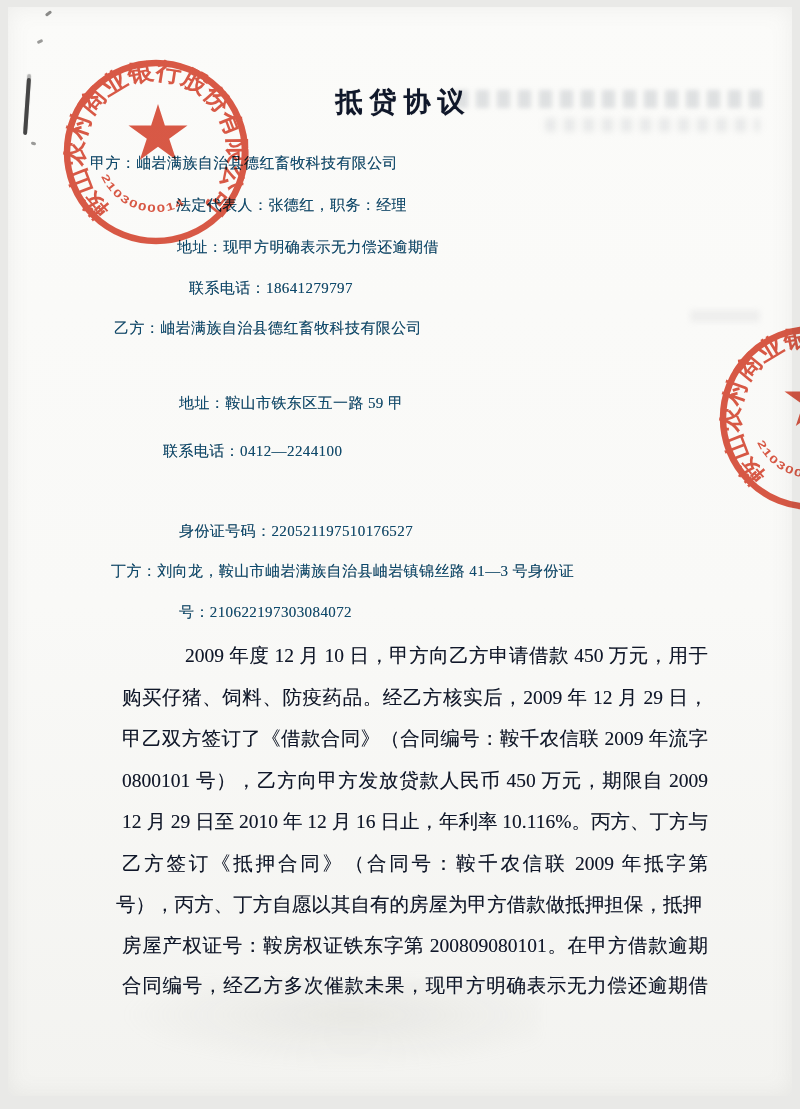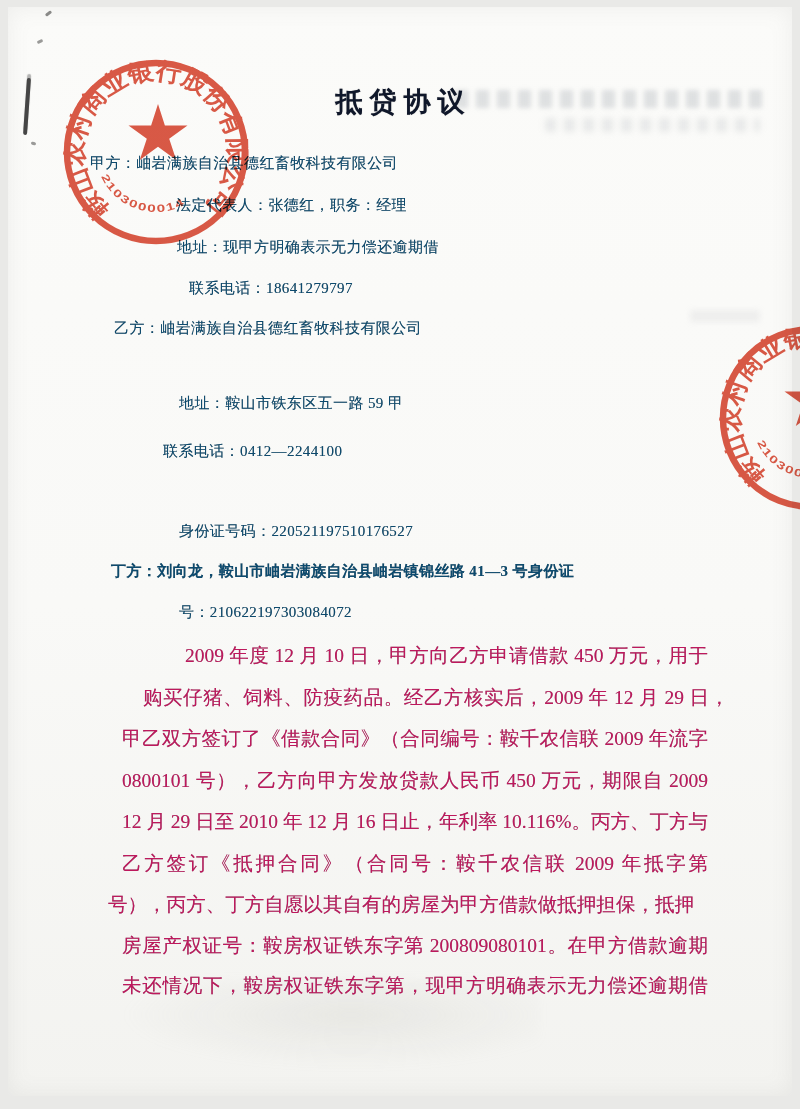--- a/index.html
+++ b/index.html
@@ -9,21 +9,21 @@
         background:linear-gradient(180deg,#fbfbf9 0%,#f9f9f7 55%,#f3f3f0 100%);
         box-shadow:inset 0 0 22px rgba(120,120,115,.10);}
   .page-wrinkle{position:absolute;left:120px;bottom:40px;width:420px;height:90px;
         background:radial-gradient(ellipse at 55% 40%,rgba(190,190,182,.22),transparent 70%);
         filter:blur(4px);}
   .doc-title{position:absolute;left:0;top:84px;width:800px;text-align:center;
         font-size:27px;font-weight:700;letter-spacing:7px;padding-left:7px;box-sizing:border-box;
         color:#0f172a;text-shadow:0 0 .7px rgba(44,44,44,.55);}
   .line{position:absolute;font-size:15px;line-height:30px;color:#0c4a6e;white-space:nowrap;
         text-shadow:0 0 .6px rgba(55,55,55,.5);letter-spacing:.4px;}
-  .jline{position:absolute;font-size:19.5px;line-height:30px;color:#be185d;height:30px;overflow:hidden;
+  .jline{position:absolute;font-size:19.5px;line-height:30px;color:#0f172a;height:30px;overflow:hidden;
         text-align:justify;text-align-last:justify;text-shadow:0 0 .6px rgba(55,55,55,.5);}
   .seal{position:absolute;width:200px;height:200px;mix-blend-mode:multiply;opacity:.88;filter:blur(.3px);}
   .seal-ring{fill:none;stroke:#d8432d;stroke-width:6.5;}
   .seal-text{font-size:24.5px;font-weight:700;fill:#d8432d;font-family:"Liberation Serif",serif;}
   .seal-num{font-size:10.5px;font-weight:700;fill:#d8432d;letter-spacing:1px;font-family:"Liberation Sans",sans-serif;}
   .seal-star{fill:#d8432d;}
   .artifact{position:absolute;}
   .staple{left:25px;top:78px;width:4px;height:57px;background:#454545;border-radius:2px;
         transform:rotate(4deg);box-shadow:0 -4px 1px rgba(70,70,70,.4);}
   .speck1{left:45px;top:12px;width:7px;height:3px;background:#8a8a88;transform:rotate(-35deg);border-radius:2px;}
@@ -55,32 +55,32 @@
   <div class="doc-title">抵贷协议</div>
 
   <div class="line" style="left:90px;top:148px;">甲方：岫岩满族自治县德红畜牧科技有限公司</div>
   <div class="line" style="left:176px;top:190px;">法定代表人：张德红，职务：经理</div>
   <div class="line" style="left:177px;top:232px;">地址：现甲方明确表示无力偿还逾期借</div>
   <div class="line" style="left:189px;top:273px;">联系电话：18641279797</div>
   <div class="line" style="left:114px;top:313px;">乙方：岫岩满族自治县德红畜牧科技有限公司</div>
   <div class="line" style="left:179px;top:388px;">地址：鞍山市铁东区五一路 59 甲</div>
   <div class="line" style="left:163px;top:436px;">联系电话：0412—2244100</div>
   <div class="line" style="left:179px;top:516px;">身份证号码：220521197510176527</div>
-  <div class="line" style="left:111px;top:556px;font-weight:bold;">丁方：刘向龙，鞍山市岫岩满族自治县岫岩镇锦丝路 41—3 号身份证</div>
+  <div class="line" style="left:111px;top:556px;">丁方：刘向龙，鞍山市岫岩满族自治县岫岩镇锦丝路 41—3 号身份证</div>
   <div class="line" style="left:179px;top:597px;">号：210622197303084072</div>
 
   <div class="jline" style="left:185px;top:641px;width:523px;">2009 年度 12 月 10 日，甲方向乙方申请借款 450 万元，用于</div>
-  <div class="jline" style="left:122px;top:683px;width:586px;margin-left:21px;">购买仔猪、饲料、防疫药品。经乙方核实后，2009 年 12 月 29 日，</div>
+  <div class="jline" style="left:122px;top:683px;width:586px;">购买仔猪、饲料、防疫药品。经乙方核实后，2009 年 12 月 29 日，</div>
   <div class="jline" style="left:122px;top:724px;width:586px;">甲乙双方签订了《借款合同》（合同编号：鞍千农信联 2009 年流字第</div>
   <div class="jline" style="left:122px;top:766px;width:586px;">0800101 号），乙方向甲方发放贷款人民币 450 万元，期限自 2009 年</div>
   <div class="jline" style="left:122px;top:807px;width:586px;">12 月 29 日至 2010 年 12 月 16 日止，年利率 10.116%。丙方、丁方与</div>
   <div class="jline" style="left:122px;top:849px;width:586px;">乙方签订《抵押合同》（合同号：鞍千农信联 2009 年抵字第 0800101</div>
-  <div class="jline" style="left:108px;top:890px;width:586px;">号），丙方、丁方自愿以其自有的房屋为甲方借款做抵押担保，抵押</div>
+  <div class="jline" style="left:116px;top:890px;width:586px;">号），丙方、丁方自愿以其自有的房屋为甲方借款做抵押担保，抵押</div>
   <div class="jline" style="left:122px;top:931px;width:586px;">房屋产权证号：鞍房权证铁东字第 200809080101。在甲方借款逾期</div>
-  <div class="jline" style="left:122px;top:971px;width:586px;">未还情况下，鞍房权证铁东字第，现甲方明确表示无力偿还逾期借</div>
+  <div class="jline" style="left:122px;top:971px;width:586px;">合同编号，经乙方多次催款未果，现甲方明确表示无力偿还逾期借</div>
 
   <svg class="seal" style="left:56px;top:52px;" viewBox="-100 -100 200 200">
     <circle class="seal-ring" r="89"></circle>
     <path id="sealTextPath1" d="M -46,57 A 73,73 0 1 1 46,57" fill="none"></path>
     <text class="seal-text">
       <textPath href="#sealTextPath1" textLength="356" lengthAdjust="spacingAndGlyphs">鞍山农村商业银行股份有限公司</textPath>
     </text>
     <path id="sealNumPath1" d="M -54.8,24.4 A 60,60 0 0 0 30,52" fill="none"></path>
     <text class="seal-num">
       <textPath href="#sealNumPath1" textLength="100" lengthAdjust="spacingAndGlyphs">2103000014</textPath>

